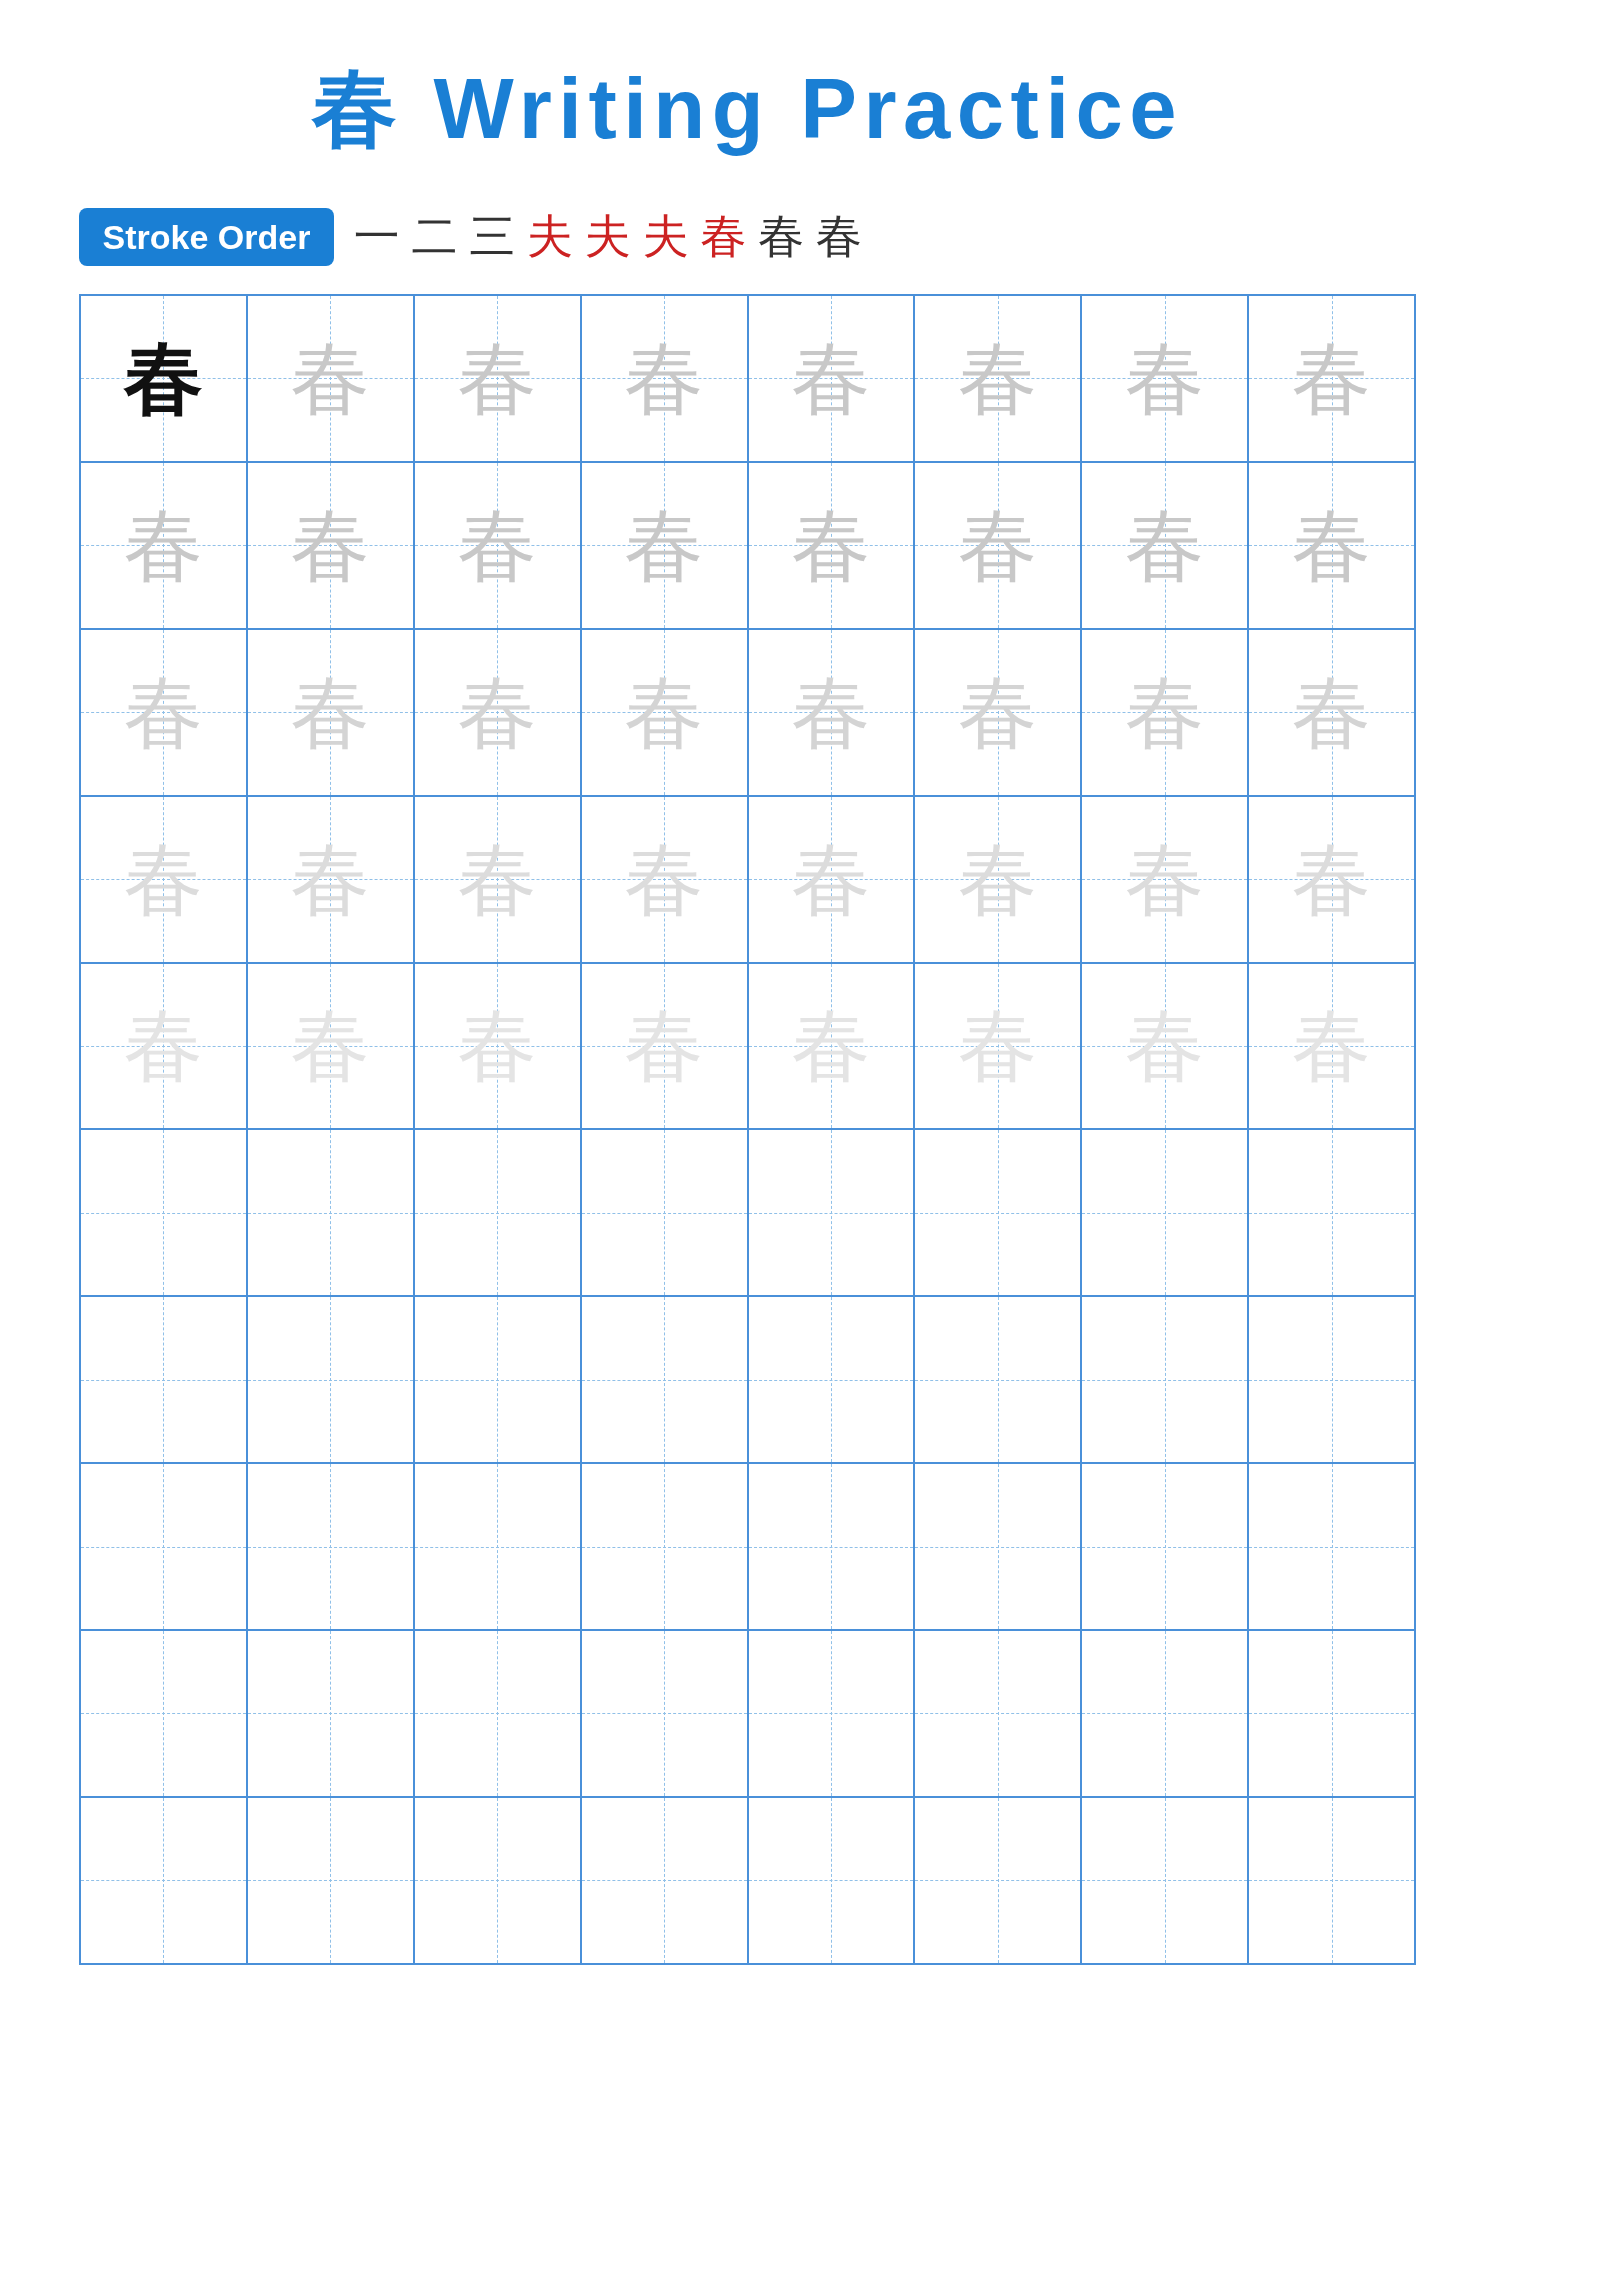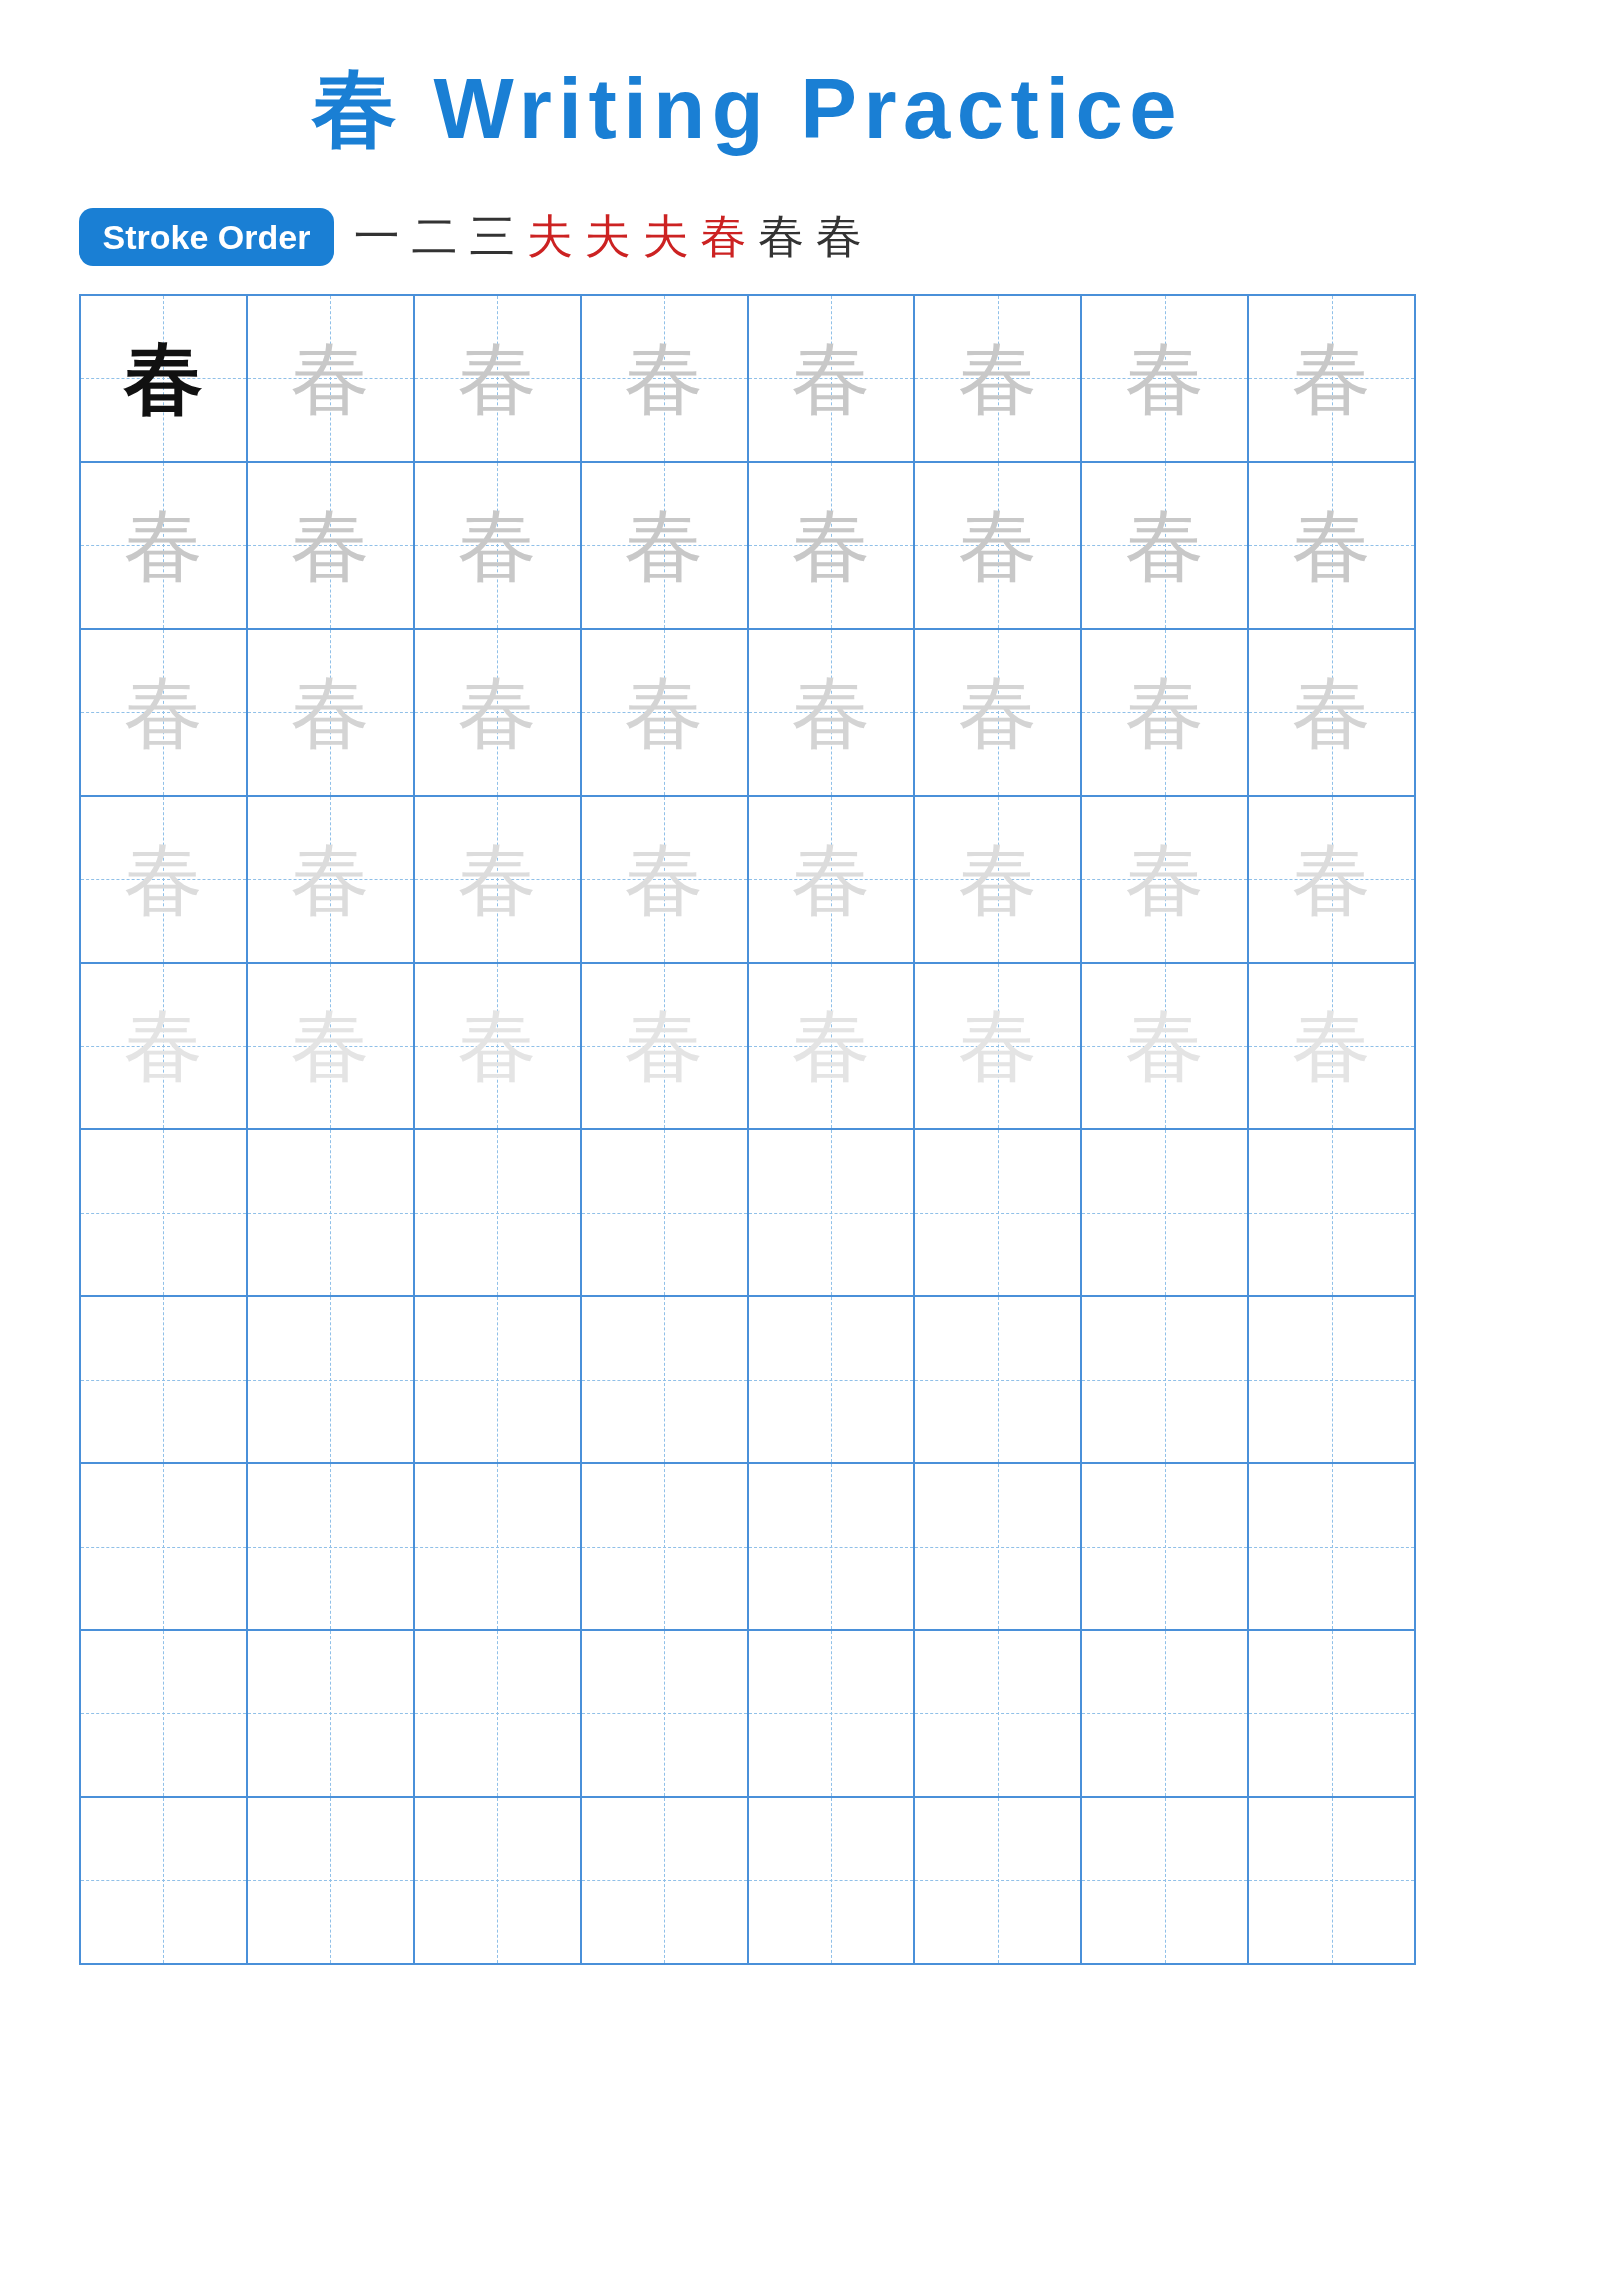--- a/index.html
+++ b/index.html
@@ -40,21 +40,21 @@
       margin-bottom: 26px;
       gap: 19.6px;
     }
 
     .stroke-order-badge {
       background: #1a7fd4;
       color: #ffffff;
       font-size: 34px;
       font-weight: bold;
       padding: 9.2px 23.6px;
-      border-radius: 14px;
+      border-radius: 8px;
       white-space: nowrap;
       flex-shrink: 0;
     }
 
     .stroke-sequence {
       display: flex;
       align-items: center;
       gap: 11.8px;
       font-size: 46px;
     }

